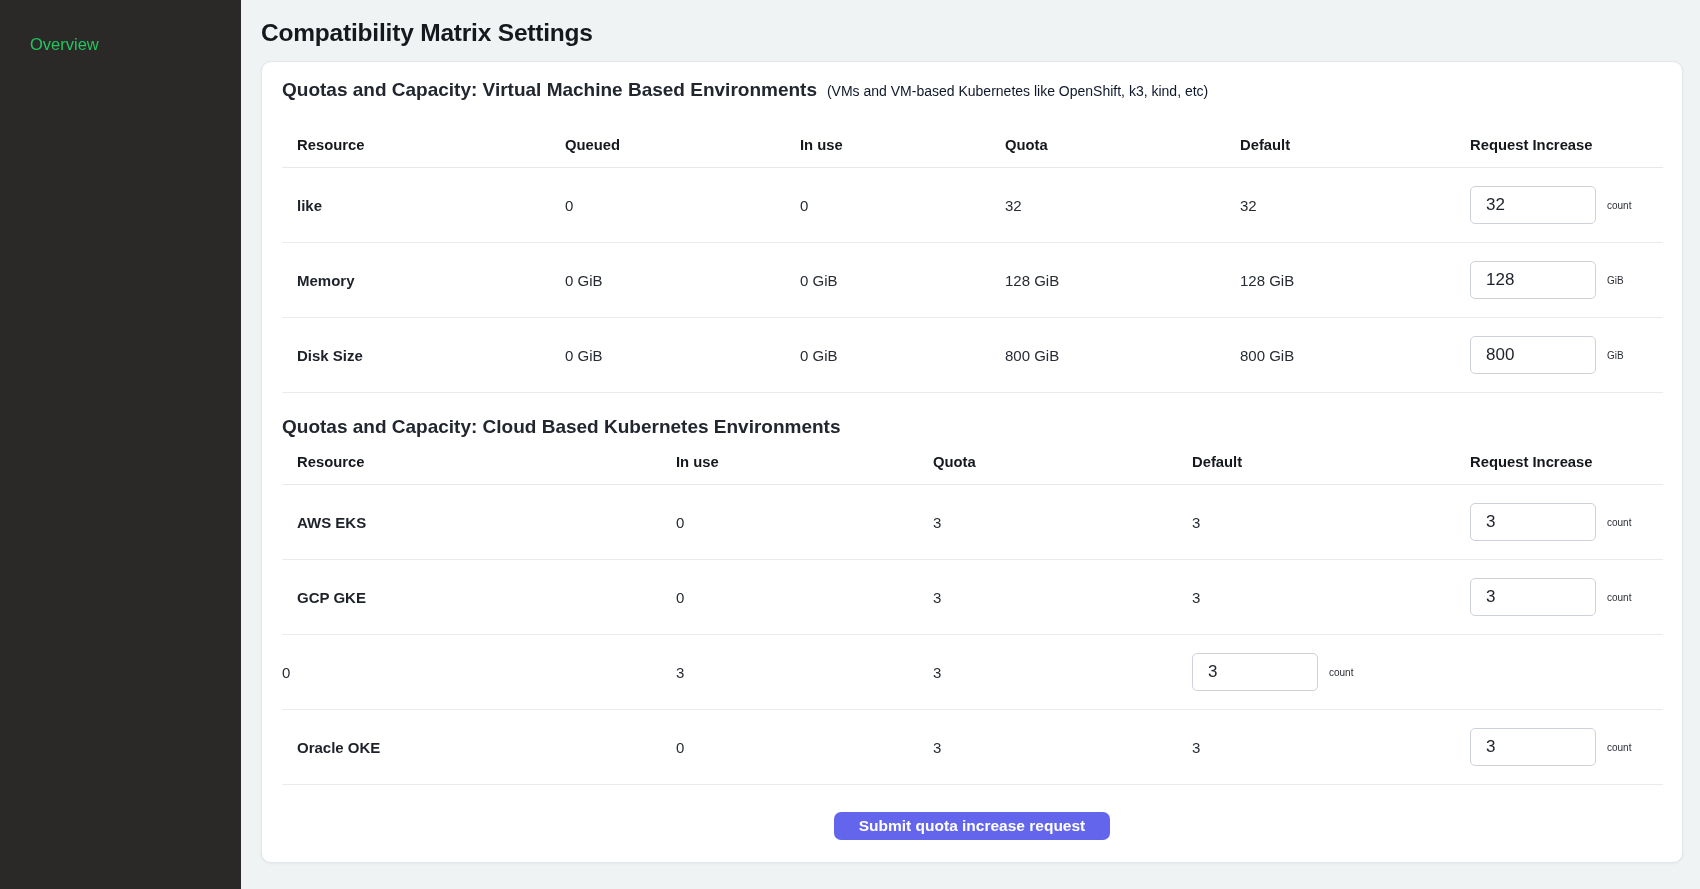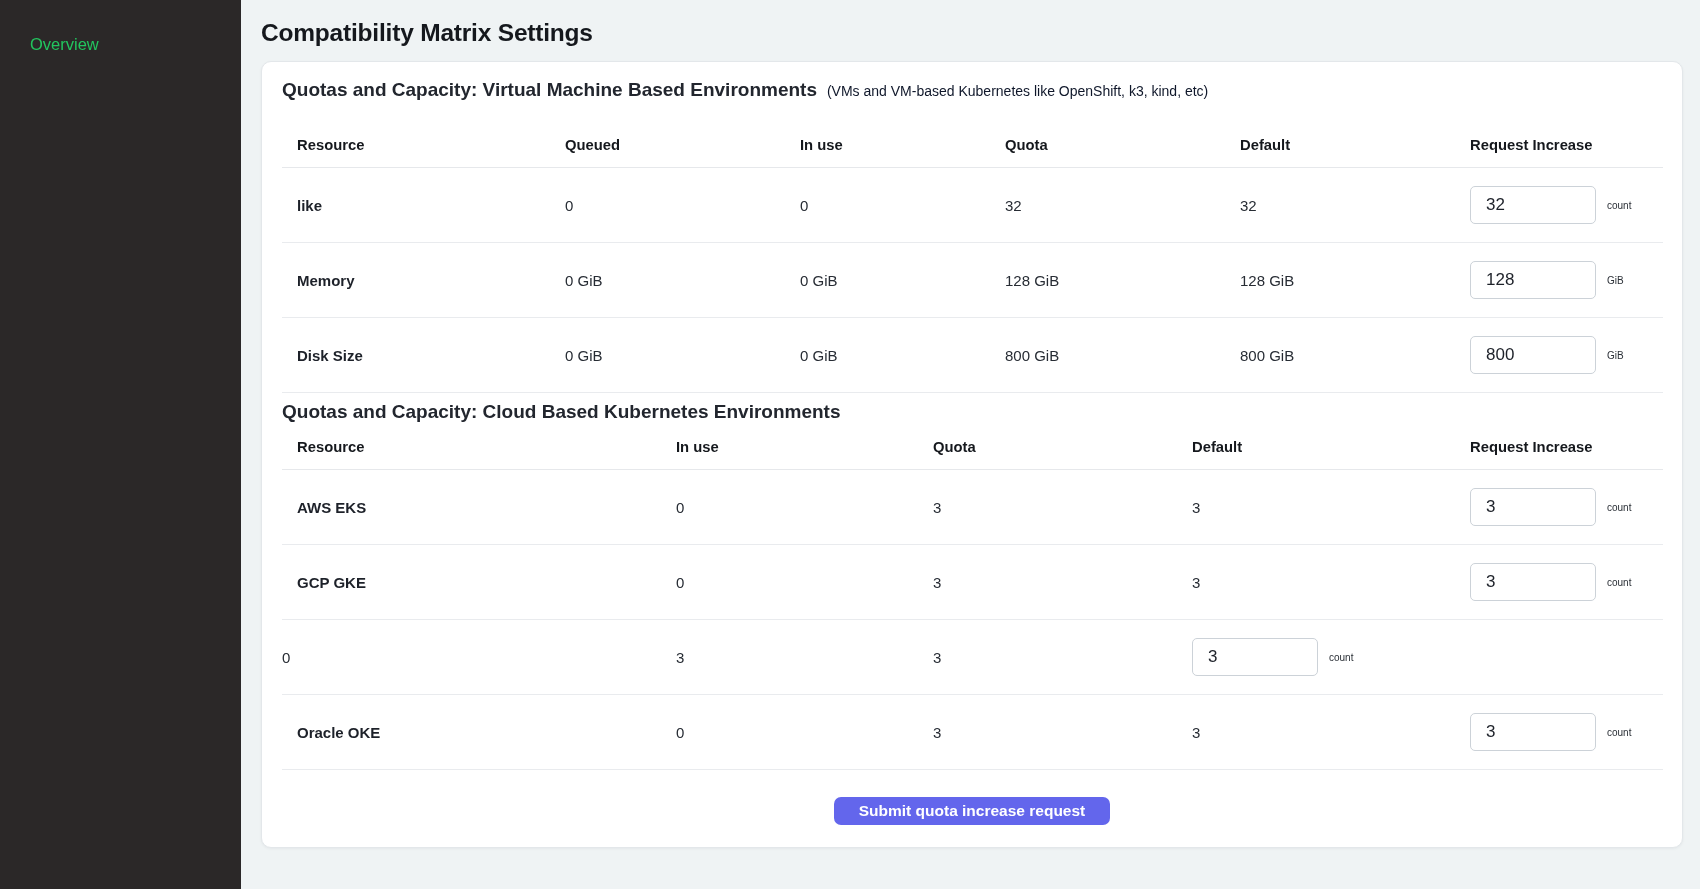--- a/index.html
+++ b/index.html
@@ -42,21 +42,21 @@
     box-shadow: 0 1px 3px rgba(16,24,40,.05);
     padding: 17px 20px 22px;
     width: 1422px;
   }
 
   .section-head { display: flex; align-items: baseline; gap: 10px; }
   .section-head h2, .section-title2 {
     margin: 0; font-size: 19px; font-weight: 700; color: #22262e;
   }
   .subtitle { font-size: 14px; color: #0f172a; }
-  .section-title2 { display: block; margin-top: 8px; }
+  .section-title2 { display: block; margin-top: 23px; }
 
   
   .table { width: 1381px; }
   .thead, .trow { display: grid; align-items: center; }
   .t-vm .thead, .t-vm .trow   { grid-template-columns: 283px 235px 205px 235px 230px 1fr; }
   .t-cloud .thead, .t-cloud .trow { grid-template-columns: 394px 257px 259px 278px 1fr; }
   .thead { height: 46px; border-bottom: 1px solid #e6e8eb; margin-top: 21px; }
   .t-cloud .thead { margin-top: 1px; }
   .th { font-size: 14.8px; font-weight: 700; color: #15181d; }
   .th.first, .td.resource { padding-left: 15px; }

